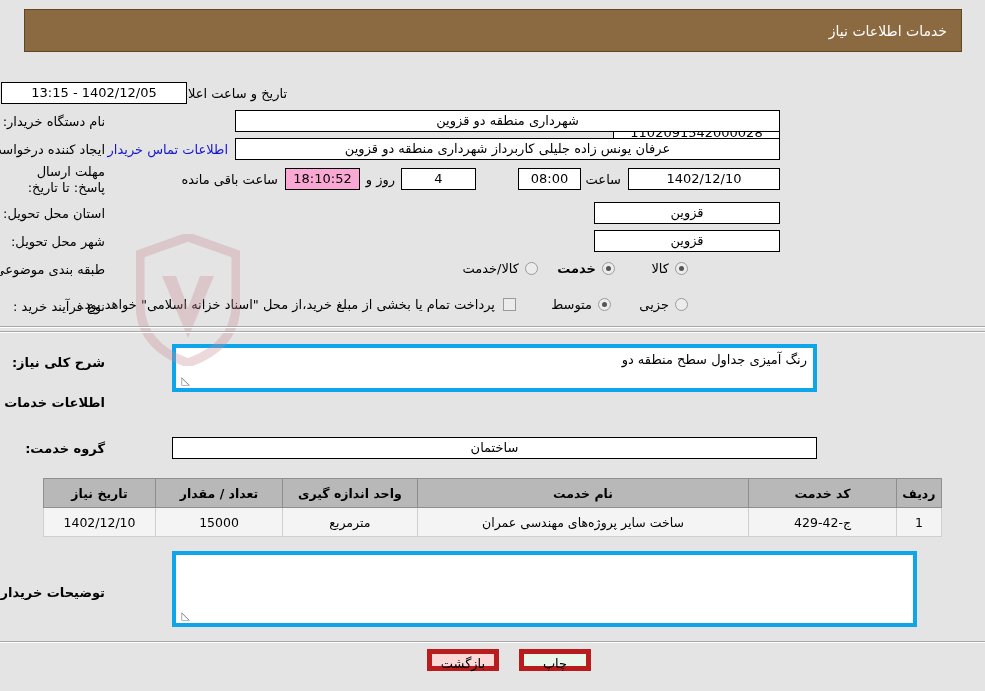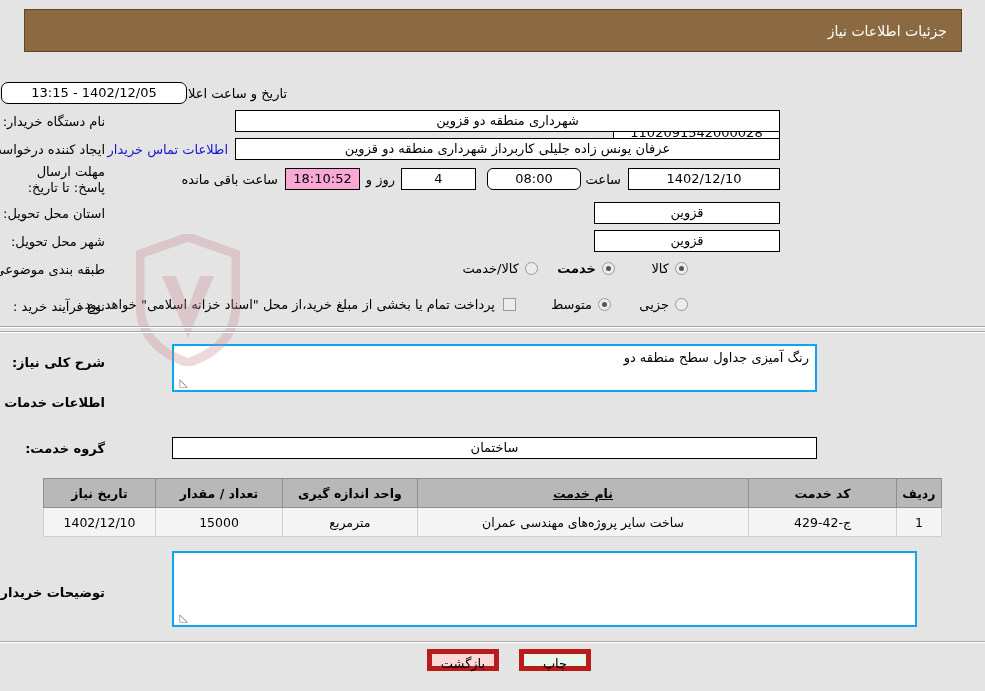--- a/index.html
+++ b/index.html
@@ -139,21 +139,21 @@
   .bold-lbl {
     position: absolute;
     font-size: 13px;
     font-weight: bold;
     white-space: nowrap;
   }
 
   .ta {
     position: absolute;
     background: #ffffff;
-    border: 2px solid #0ea5e9;
+    border: 4px solid #0ea5e9;
     font-size: 13px;
     padding: 4px 6px 0 6px;
     text-align: right;
     overflow: hidden;
     font-family: "DejaVu Sans", "Liberation Sans", sans-serif;
   }
   .ta .grip {
     position: absolute;
     left: 2px; bottom: 1px;
     width: 12px; height: 12px;
@@ -208,44 +208,44 @@
 <div class="watermark">
   <div class="wm-inner">
     <svg class="wm-shield" viewBox="0 0 104 132">
       <path d="M52 3 L100 20 L100 70 Q100 112 52 129 Q4 112 4 70 L4 20 Z" fill="none" stroke="rgba(201,140,150,0.33)" stroke-width="9"></path>
       <path d="M26 42 L52 104 L78 42 L64 42 L52 74 L40 42 Z" fill="rgba(201,140,150,0.33)"></path>
     </svg>
   </div>
 </div>
 
 <div class="page-header">
-  <div class="title">جزئیات اطلاعات نیاز</div>
+  <div class="title">خدمات اطلاعات نیاز</div>
 </div>
 
 <div class="hr-line" style="top:326px;"></div>
 <div class="hr-line" style="top:331px;"></div>
 <div class="hr-line" style="top:641px;"></div>
 
 <div class="lbl" style="right:880px; top:86px;">شماره نیاز:</div>
 <div class="fld" style="right:205px; top:82px; width:167px;margin-top:40px;">1102091542000028</div>
 
 <div class="lbl" style="right:698px; top:86px;">تاریخ و ساعت اعلان عمومی:</div>
-<div class="fld" style="right:798px; top:82px; width:186px;border-radius:7px;">1402/12/05 - 13:15</div>
+<div class="fld" style="right:798px; top:82px; width:186px;">1402/12/05 - 13:15</div>
 
 <div class="lbl" style="right:880px; top:114px;">نام دستگاه خریدار:</div>
 <div class="fld right" style="right:205px; top:110px; width:545px;">شهرداری منطقه دو قزوین</div>
 
 <div class="lbl" style="right:880px; top:142px;">ایجاد کننده درخواست:</div>
 <div class="fld right" style="right:205px; top:138px; width:545px;">عرفان یونس زاده جلیلی کاربرداز شهرداری منطقه دو قزوین</div>
 <div class="link" style="right:757px; top:142px;">اطلاعات تماس خریدار</div>
 
 <div class="lbl" style="right:880px; top:164px; width:100px; line-height:16px; white-space:normal;">مهلت ارسال پاسخ: تا تاریخ:</div>
 <div class="fld" style="right:205px; top:168px; width:152px;">1402/12/10</div>
 <div class="lbl" style="right:364px; top:172px;">ساعت</div>
-<div class="fld" style="right:404px; top:168px; width:94px;border-radius:6px;">08:00</div>
+<div class="fld" style="right:404px; top:168px; width:63px;">08:00</div>
 <div class="fld" style="right:509px; top:168px; width:75px;">4</div>
 <div class="lbl" style="right:590px; top:172px;">روز و</div>
 <div class="fld cream" style="right:625px; top:168px; width:75px;">18:10:52</div>
 <div class="lbl" style="right:707px; top:172px;">ساعت باقی مانده</div>
 
 <div class="lbl" style="right:880px; top:206px;">استان محل تحویل:</div>
 <div class="fld right" style="right:205px; top:202px; width:186px;">قزوین</div>
 
 <div class="lbl" style="right:880px; top:234px;margin-left:28px;">شهر محل تحویل:</div>
 <div class="fld right" style="right:205px; top:230px; width:186px;">قزوین</div>
@@ -281,21 +281,21 @@
 <div class="section-title" style="right:880px; top:395px;">اطلاعات خدمات مورد نیاز</div>
 
 <div class="bold-lbl" style="right:880px; top:441px;">گروه خدمت:</div>
 <div class="fld right" style="right:168px; top:437px; width:645px;">ساختمان</div>
 
 <table class="tbl">
   <thead>
     <tr>
       <th style="width:42px;">ردیف</th>
       <th style="width:137px;">کد خدمت</th>
-      <th style="width:308px;text-decoration:underline;">نام خدمت</th>
+      <th style="width:308px;">نام خدمت</th>
       <th style="width:125px;">واحد اندازه گیری</th>
       <th style="width:118px;">تعداد / مقدار</th>
       <th style="width:104px;">تاریخ نیاز</th>
     </tr>
   </thead>
   <tbody>
     <tr>
       <td>1</td>
       <td>ج-42-429</td>
       <td>ساخت سایر پروژه‌های مهندسی عمران</td>

